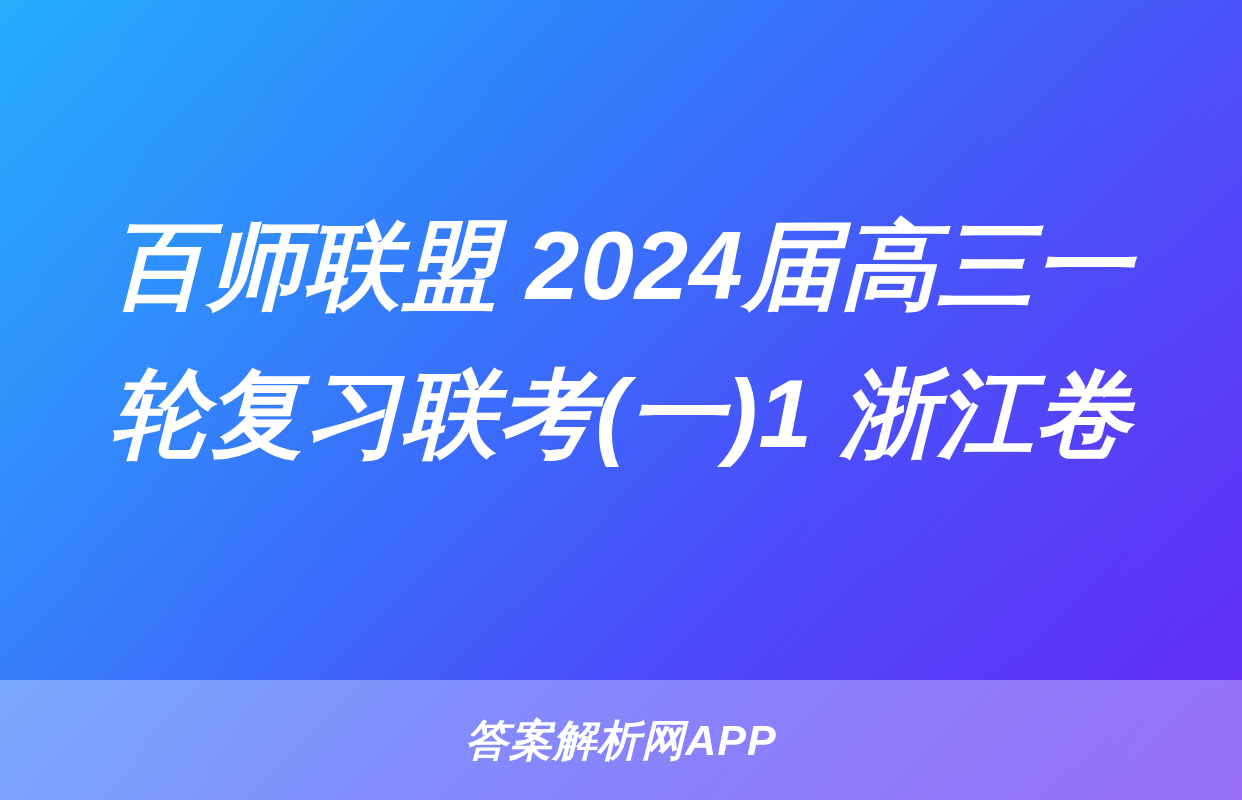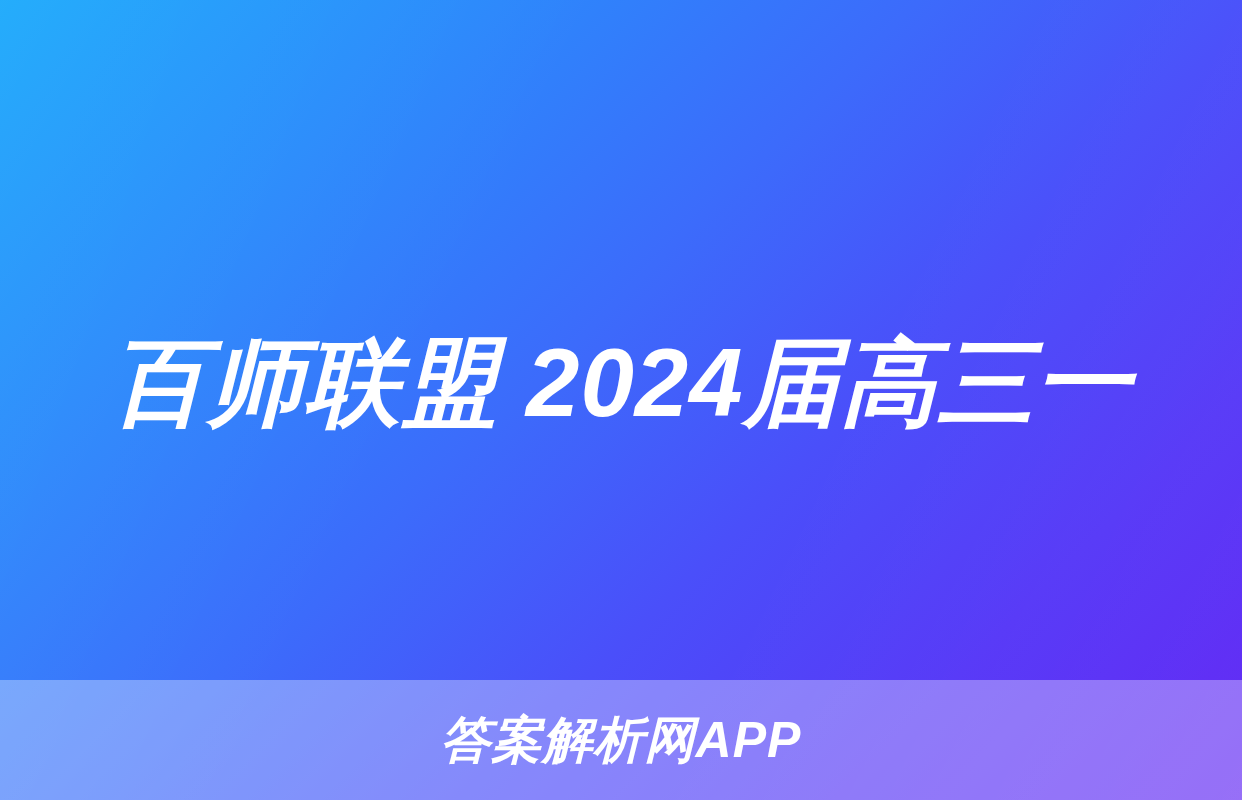--- a/index.html
+++ b/index.html
@@ -46,21 +46,20 @@
     left:0;
     top:0;
     width:1242px;
     height:680px;
     display:flex;
     flex-direction:column;
     justify-content:center;
     align-items:center;
     padding:0 78px;
     z-index:2;
-    margin-top:43px;
   }
 
   .title-text {
     color:#FFFFFF;
     font-family:"Liberation Sans", "DejaVu Sans", sans-serif;
     font-weight:700;
     font-style:italic;
     font-size:96px;
     line-height:148px;
     letter-spacing:0.5px;
@@ -86,34 +85,35 @@
     align-items:center;
     justify-content:center;
     z-index:3;
   }
 
   .watermark {
     color:#FFFFFF;
     font-family:"Liberation Sans", "DejaVu Sans", sans-serif;
     font-weight:700;
     font-style:italic;
-    font-size:50px;
+    font-size:43px;
     letter-spacing:1px;
     line-height:1;
     white-space:nowrap;
     user-select:none;
     text-align:right;
   }
 </style>
 </head>
 <body>
 
 <div class="card">
 
   <div class="title-block">
     <span class="title-text title-line line-1">百师联盟 2024届高三一</span>
+    <span class="title-text title-line line-2">轮复习联考(一)1 浙江卷</span>
   </div>
 
   <div class="footer-band">
     <span class="watermark">答案解析网APP</span>
   </div>
 
 </div>
 
 </body></html>

